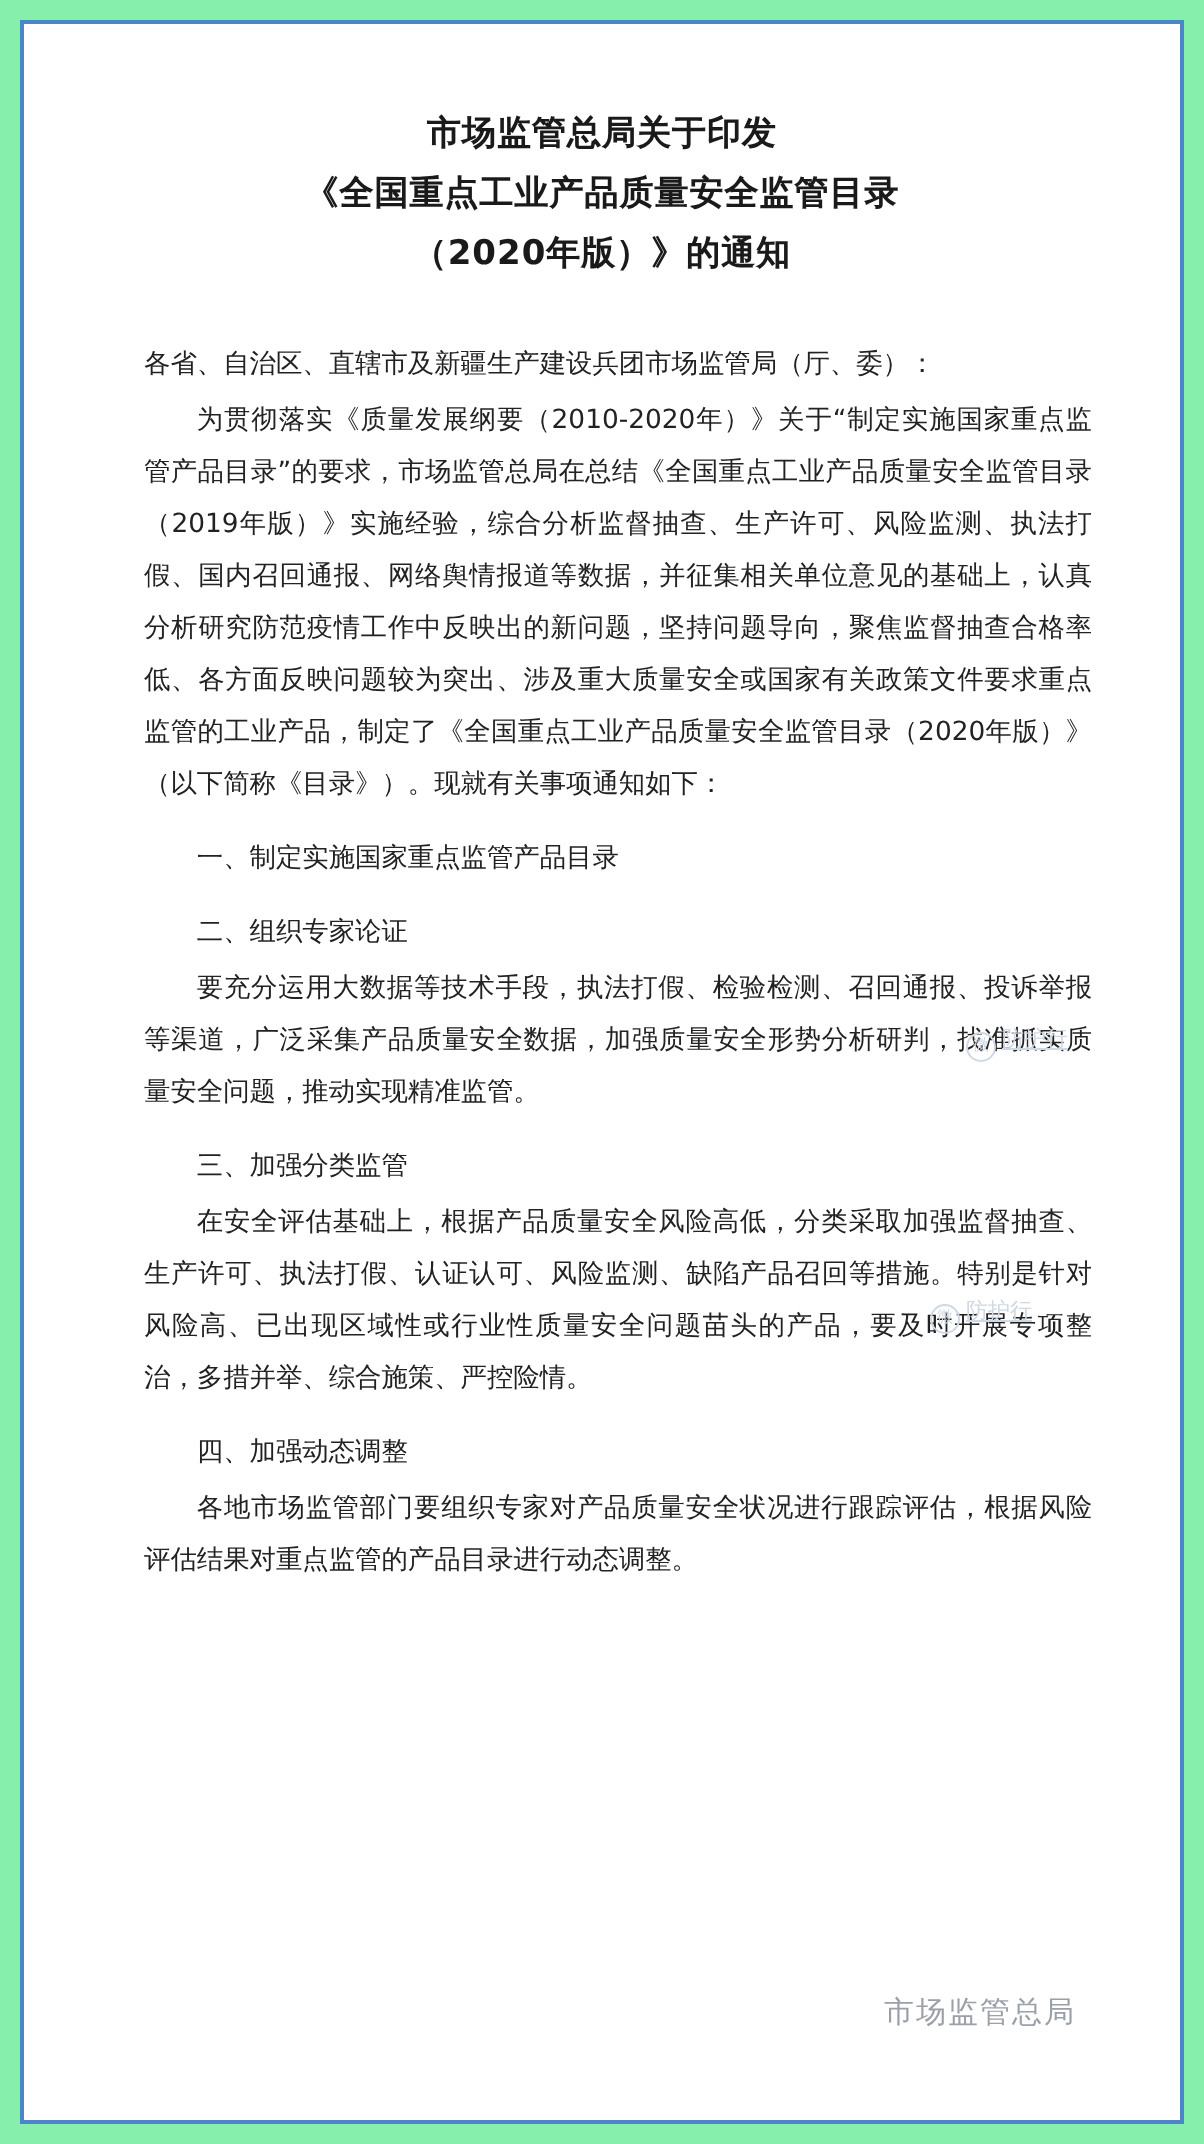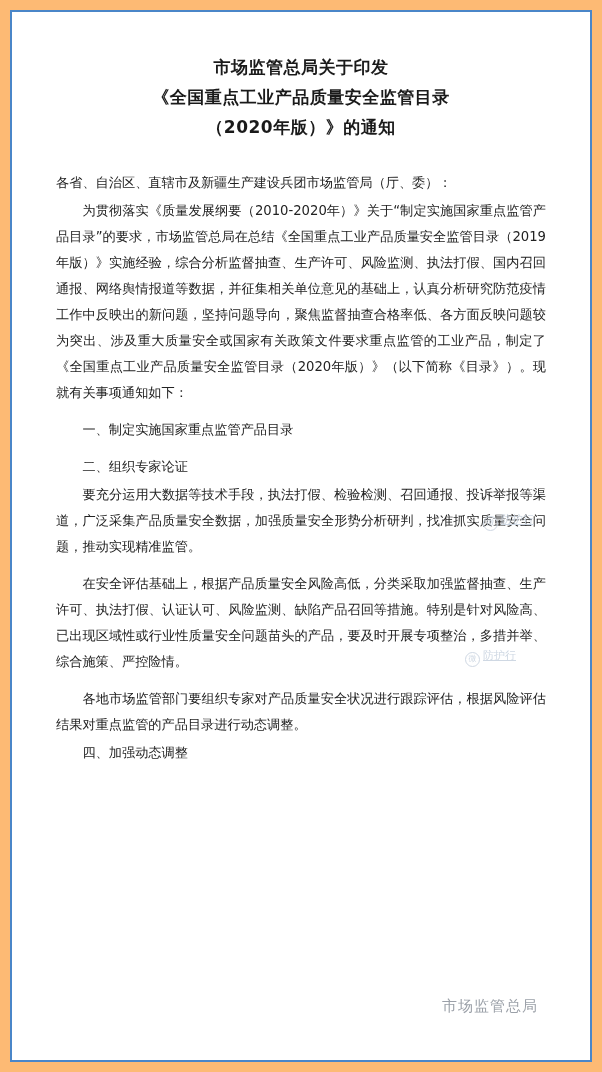--- a/index.html
+++ b/index.html
@@ -11,21 +11,21 @@
     width: 602px;
     height: 1072px;
     font-family: "DejaVu Sans", "Liberation Sans", sans-serif;
     overflow: hidden;
   }
   .page {
     position: relative;
     width: 602px;
     height: 1072px;
     box-sizing: border-box;
-    background: #fdba74;
+    background: #86efac;
     padding: 10px;
   }
   .frame {
     position: relative;
     width: 100%;
     height: 100%;
     box-sizing: border-box;
     border: 2px solid #4a86c8;
     background: #ffffff;
     padding: 26px 44px 20px 44px;
@@ -46,21 +46,21 @@
     white-space: nowrap;
   }
   .body-text {
     color: #222222;
     font-size: 13.2px;
     line-height: 26px;
     text-align: justify;
     text-justify: inter-ideograph;
   }
   .para {
-    margin: 0 0 2px 0;
+    margin: 0 0 2px 16px;
     text-indent: 2em;
   }
   .para.no-indent {
     text-indent: 0;
   }
   .para.section-head {
     text-indent: 2em;
   }
   .gap {
     height: 9px;
@@ -118,25 +118,26 @@
       <p class="para">为贯彻落实《质量发展纲要（2010-2020年）》关于“制定实施国家重点监管产品目录”的要求，市场监管总局在总结《全国重点工业产品质量安全监管目录（2019年版）》实施经验，综合分析监督抽查、生产许可、风险监测、执法打假、国内召回通报、网络舆情报道等数据，并征集相关单位意见的基础上，认真分析研究防范疫情工作中反映出的新问题，坚持问题导向，聚焦监督抽查合格率低、各方面反映问题较为突出、涉及重大质量安全或国家有关政策文件要求重点监管的工业产品，制定了《全国重点工业产品质量安全监管目录（2020年版）》（以下简称《目录》）。现就有关事项通知如下：</p>
 
       <div class="gap"></div>
       <p class="para section-head">一、制定实施国家重点监管产品目录</p>
 
       <div class="gap"></div>
       <p class="para section-head">二、组织专家论证</p>
       <p class="para">要充分运用大数据等技术手段，执法打假、检验检测、召回通报、投诉举报等渠道，广泛采集产品质量安全数据，加强质量安全形势分析研判，找准抓实质量安全问题，推动实现精准监管。</p>
 
       <div class="gap"></div>
+      <p class="para section-head">三、加强分类监管</p>
       <p class="para">在安全评估基础上，根据产品质量安全风险高低，分类采取加强监督抽查、生产许可、执法打假、认证认可、风险监测、缺陷产品召回等措施。特别是针对风险高、已出现区域性或行业性质量安全问题苗头的产品，要及时开展专项整治，多措并举、综合施策、严控险情。</p>
 
       <div class="gap"></div>
+      <p class="para section-head">四、加强动态调整</p>
       <p class="para">各地市场监管部门要组织专家对产品质量安全状况进行跟踪评估，根据风险评估结果对重点监管的产品目录进行动态调整。</p>
-      <p class="para section-head">四、加强动态调整</p>
     </div>
 
     <div class="watermark wm1">
       <span class="wm-circle">微</span><span>防护行</span>
     </div>
 
     <div class="watermark wm2">
       <span class="wm-circle">微</span><span>防护行</span>
     </div>
 

